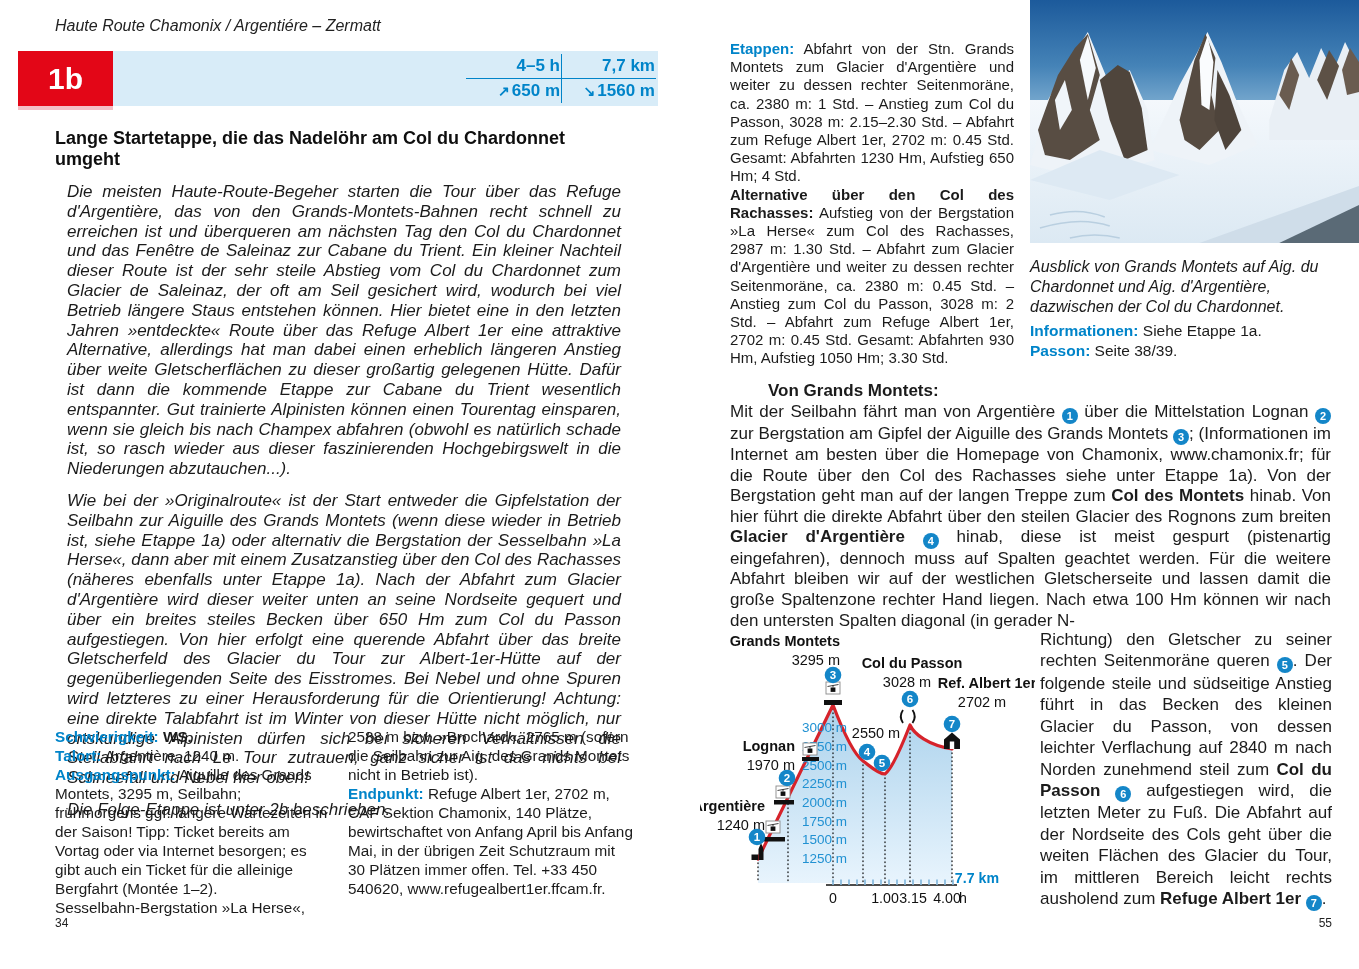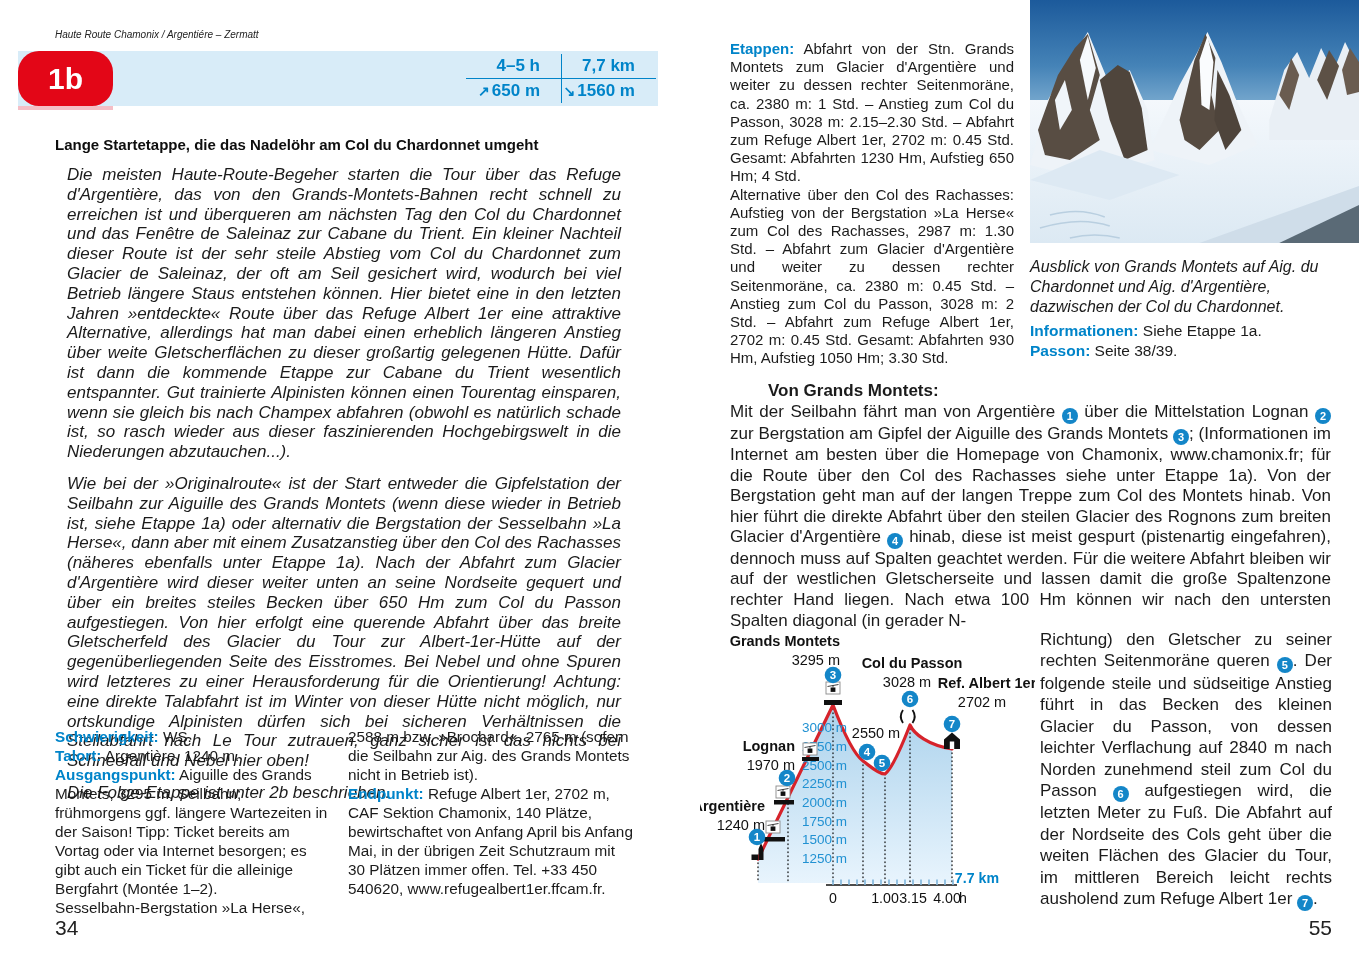--- a/index.html
+++ b/index.html
@@ -6,53 +6,53 @@
     --blue:#0084c9; --band:#d8ecf8; --red:#e30617; --ink:#1b1b1b;
   }
   html,body{margin:0;padding:0;}
   body{
     width:1359px;height:969px;position:relative;background:#fff;overflow:hidden;
     font-family:"Liberation Sans", sans-serif;color:var(--ink);
     -webkit-font-smoothing:antialiased;
   }
   .abs{position:absolute;}
   p{margin:12px;}
-  b{font-weight:normal;}
+  b{font-weight:bold;}
   .lbl{color:var(--blue);font-weight:bold;}
   .cnum{
     display:inline-block;width:16px;height:16px;border-radius:50%;
     background:#1486c8;color:#fff;font-weight:bold;font-style:normal;
     font-size:11px;line-height:16px;text-align:center;vertical-align:-2.5px;
   }
   
-  .breadcrumb{left:55px;top:29px;font-style:italic;font-size:10px;color:#222;}
+  .breadcrumb{left:55px;top:17px;font-style:italic;font-size:16px;color:#222;}
   
   .band{left:18px;top:51px;width:640px;height:55px;background:var(--band);}
   .route-num{position:absolute;left:0;top:0;width:95px;height:55px;background:var(--red);
-    color:#fff;font-weight:bold;font-size:30px;display:flex;align-items:center;justify-content:center;border-radius:21px;}
+    color:#fff;font-weight:bold;font-size:30px;display:flex;align-items:center;justify-content:center;}
   .route-num-shadow{position:absolute;left:0;top:55px;width:95px;height:4px;background:#f4bec6;}
   .route-title{position:absolute;left:114px;top:0;height:55px;display:flex;align-items:center;
     font-weight:bold;font-size:26px;color:#101010;letter-spacing:-0.2px;}
   .stats{position:absolute;left:448px;top:3px;width:190px;height:49px;display:grid;
     grid-template-columns:96px 94px;grid-template-rows:25px 24px;
     color:var(--blue);font-weight:bold;font-size:17px;}
-  .stats .cell{display:flex;align-items:center;justify-content:flex-end;padding-right:21px;}
+  .stats .cell{display:flex;align-items:center;justify-content:flex-end;padding-right:1px;}
   .stats .c1{border-right:1.5px solid var(--blue);border-bottom:1.5px solid var(--blue);}
   .stats .c2{border-bottom:1.5px solid var(--blue);}
   .stats .c3{border-right:1.5px solid var(--blue);}
   .stats .arrow{font-size:14px;margin-right:2px;}
   
   .intro{left:55px;top:120px;width:578px;}
-  .intro h2{margin:16px 0 5px;font-size:15px;font-weight:bold;color:#0e0e0e;}
+  .intro h2{margin:8px 0 5px;font-size:18px;font-weight:bold;color:#0e0e0e;}
   .intro .paras p{font-style:italic;font-size:17px;line-height:19.8px;text-align:justify;}
   .info-cols{left:55px;top:727px;width:580px;display:flex;gap:17px;
     font-size:15.3px;line-height:19px;}
   .info-cols .col1{width:277px;}
   .info-cols .col2{width:288px;}
-  .pn{font-size:21px;color:#222;}
+  .pn{font-size:12px;color:#222;}
   .pn-left{left:55px;top:916px;}
   .pn-right{left:1282px;top:916px;width:50px;text-align:right;}
   
   .etappen{left:730px;top:40px;width:284px;text-align:justify;font-size:15px;line-height:18.2px;}
   .photo{left:1030px;top:0;width:329px;height:243px;}
   .caption{left:1030px;top:257px;width:318px;font-style:italic;font-size:16px;line-height:20px;}
   .refs{left:1030px;top:321px;font-size:15.5px;line-height:19.5px;}
   .route-heading{left:768px;top:381px;font-weight:bold;font-size:17px;}
   .route-intro{left:730px;top:402px;width:601px;text-align:justify;font-size:17px;line-height:20.6px;}
   .route-wrap{left:1040px;top:629px;width:292px;text-align:justify;font-size:17px;line-height:21.4px;}

